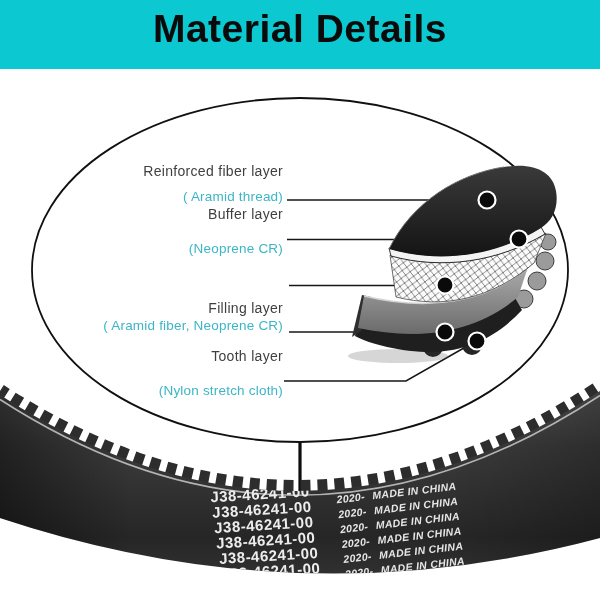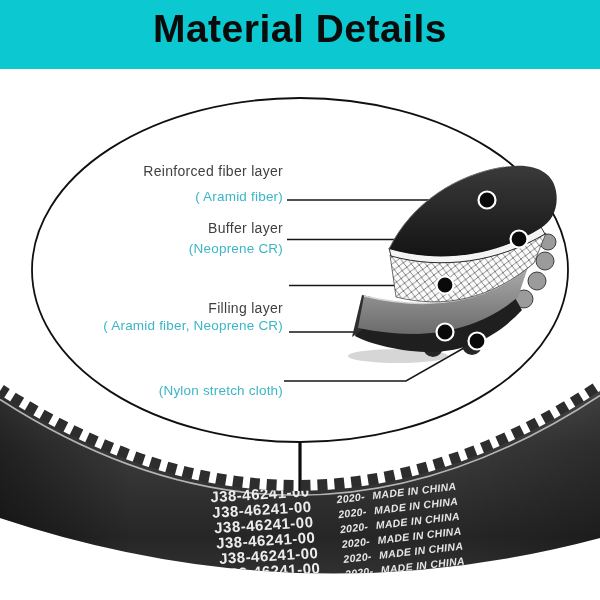--- a/index.html
+++ b/index.html
@@ -7,41 +7,42 @@
          font-family:"Liberation Sans",sans-serif;}
   
   #header{position:absolute;left:0;top:0;width:600px;height:69px;background:#0cc8d1;}
   #header h1{margin:0;text-align:center;line-height:58px;font-size:39px;font-weight:bold;
              color:#0b0b0b;letter-spacing:.5px;}
   
   .lbl{position:absolute;right:317px;white-space:nowrap;text-align:right;}
   .lbl-main{font-size:14px;color:#3f3f3f;letter-spacing:.3px;}
   .lbl-sub{font-size:13.5px;color:#3cb6c6;letter-spacing:.2px;}
   #m1{top:163px}#s1{top:189px}
-  #m2{top:220px}#s2{top:241px}
+  #m2{top:206px}#s2{top:241px}
   #m3{top:250px}#s3{top:272px}
   #m4{top:300px}#s4{top:318px}
   #m5{top:348px}#s5{top:383px}
   svg{position:absolute;left:0;top:0;}
 </style>
 </head>
 <body>
 
 <div id="stage">
 
   <div id="header">
     <h1>Material Details</h1>
   </div>
 
   <div class="lbl lbl-main" id="m1">Reinforced fiber layer</div>
-  <div class="lbl lbl-sub" id="s1">( Aramid fiber)</div>
+  <div class="lbl lbl-sub" id="s1">( Aramid thread)</div>
   <div class="lbl lbl-main" id="m2">Buffer layer</div>
   <div class="lbl lbl-sub" id="s2">(Neoprene CR)</div>
   <div class="lbl lbl-main" id="m4">Filling layer</div>
   <div class="lbl lbl-sub" id="s4">( Aramid fiber, Neoprene CR)</div>
+  <div class="lbl lbl-main" id="m5">Tooth layer</div>
   <div class="lbl lbl-sub" id="s5">(Nylon stretch cloth)</div>
 
   <svg width="600" height="600" viewBox="0 0 600 600">
     <defs>
       <linearGradient id="beltFace" x1="0" y1="0" x2="0" y2="1">
         <stop offset="0" stop-color="#565656"></stop>
         <stop offset="0.3" stop-color="#3c3c3c"></stop>
         <stop offset="0.8" stop-color="#262626"></stop>
         <stop offset="1" stop-color="#303030"></stop>
       </linearGradient>

